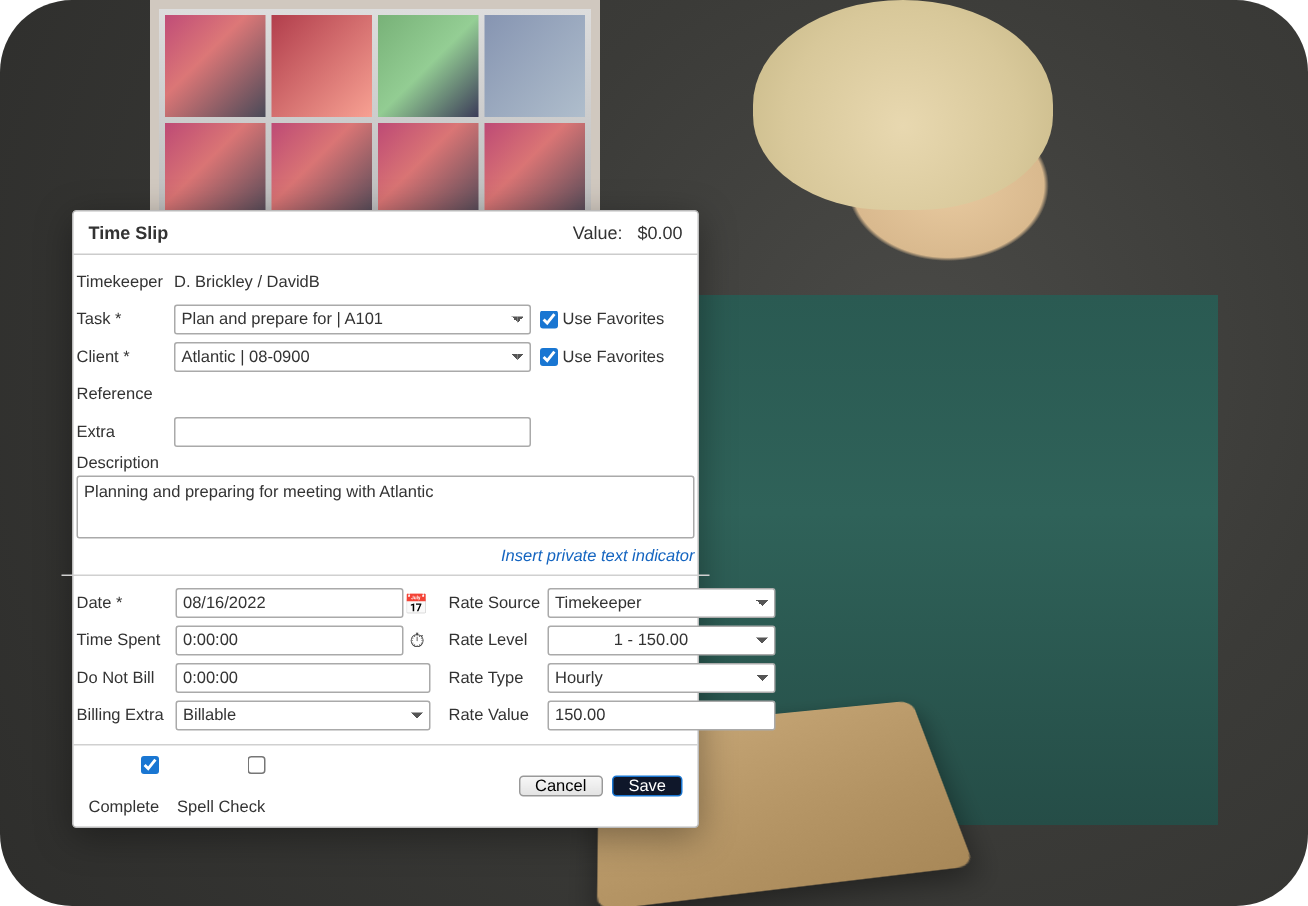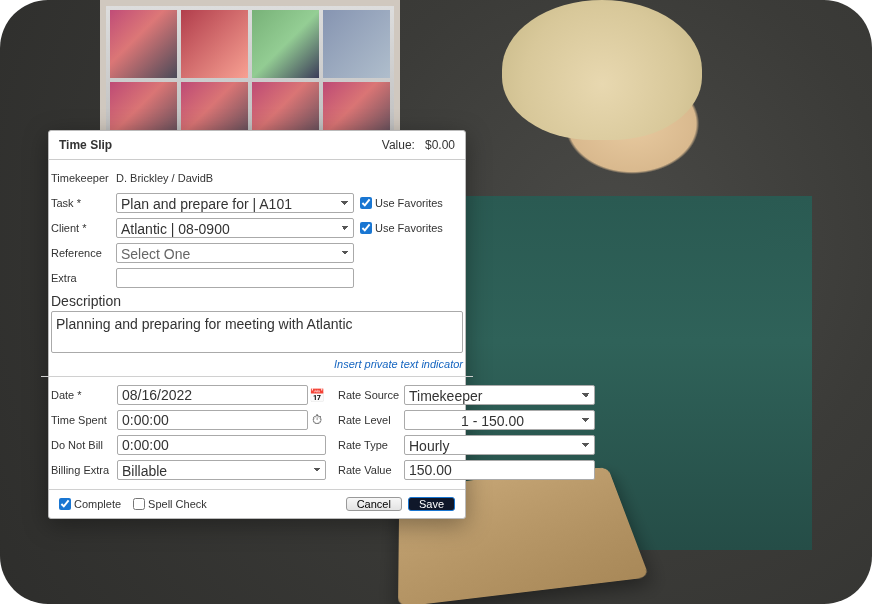--- a/index.html
+++ b/index.html
@@ -56,21 +56,21 @@
     width: 230px; height: 150px;
     background: linear-gradient(160deg, #c8a878, #a88858);
     transform: perspective(500px) rotateX(40deg) rotateZ(-8deg);
     border-radius: 10px;
     box-shadow: 0 8px 20px rgba(0,0,0,.4);
   }
 
   .modal {
     position: absolute;
     left: 48px;
-    top: 130px;
+    top: 140px;
     width: 418px;
     background: #fff;
     border: 1px solid #bbb;
     border-radius: 3px;
     box-shadow: 0 6px 24px rgba(0,0,0,.35);
     color: #333;
   }
   .modal-header {
     display: flex;
     justify-content: space-between;
@@ -80,61 +80,61 @@
     font-size: 12px;
   }
   .modal-header .value { font-weight: normal; }
   .modal-body { padding: 8px 2px 4px; }
   .row { display: flex; align-items: center; margin-bottom: 5px; min-height: 20px;}
   .lbl { width: 65px; flex: 0 0 65px; font-size: 11px; }
   .field-wrap { flex: 1; display: flex; align-items: center; gap: 6px;}
   .sel, .inp, .txa {
     border: 1px solid #aaa;
     border-radius: 2px;
-    font-size: 14px;
+    font-size: 11px;
     padding: 2px 4px;
     height: 20px;
     width: 100%;
     background: #fff;
     color: #333;
   }
   .sel {
     appearance: none;
     background-image: linear-gradient(45deg, transparent 50%, #555 50%),
                       linear-gradient(135deg, #555 50%, transparent 50%);
     background-position: right 8px center, right 4px center;
     background-size: 4px 4px, 4px 4px;
     background-repeat: no-repeat;
     padding-right: 18px;
   }
   .sel.narrow, .inp.narrow { width: 238px; flex: 0 0 238px;}
   .fav { display:flex; align-items:center; gap:3px; white-space:nowrap; font-size:11px;}
   .fav input { accent-color:#1976d2; width:12px; height:12px;}
-  .desc-lbl { font-size: 14px; margin: 4px 0 2px; }
+  .desc-lbl { font-size: 11px; margin: 4px 0 2px; }
   .txa { height: 42px; resize: none; padding:4px; font-family:inherit;}
   .link-row { text-align: right; margin: 3px 0 6px; font-style: italic;}
   .link-row a { color: #1565c0; font-size: 11px; text-decoration: none;}
   .divider { border-top: 1px solid #d0d0d0; margin: 4px -10px 8px;}
   .two-col { display:flex; gap: 12px; }
   .col { flex:1; }
   .col .row .lbl { width: 66px; flex:0 0 66px;}
   .col .row .sel, .col .row .inp { flex:1; width:auto;}
   .date-inp { flex:1; }
   .iconbtn {
     width:18px; height:18px; flex:0 0 18px;
     display:flex; align-items:center; justify-content:center;
     font-size:13px; cursor:pointer;
   }
   .footer {
     border-top: 1px solid #d0d0d0;
     padding: 7px 10px;
     display:flex; align-items:center; justify-content: space-between;
   }
   .footer-left { display:flex; align-items:center; gap:12px;}
-  .chk { display:flex; align-items:flex-start; gap:3px; font-size:11px;}
+  .chk { display:flex; align-items:flex-end; gap:16px; font-size:11px;flex-direction:column;}
   .chk input { accent-color:#1976d2; width:12px; height:12px;}
   .footer-right { display:flex; gap:6px;}
   .btn {
     font-size: 11px;
     padding: 0 10px;
     border: 1px solid #999;
     border-radius: 3px;
     background: linear-gradient(#f7f7f7,#e3e3e3);
     cursor:pointer;
   }
@@ -195,23 +195,20 @@
         <button class="sel narrow" style="text-align:left">Atlantic  |  08-0900</button>
         <label class="fav">
           <input type="checkbox" id="chk-client-fav" checked="" style="">
           <span>Use Favorites</span>
         </label>
       </div>
     </div>
 
     <div class="row">
       <div class="lbl">Reference</div>
-      <div class="field-wrap">
-        <button class="sel narrow" style="text-align:left;color:#666">Select One</button>
-      </div>
     </div>
 
     <div class="row">
       <div class="lbl">Extra</div>
       <div class="field-wrap">
         <input class="inp narrow" value="" style="">
       </div>
     </div>
 
     <div class="desc-lbl">Description</div>

